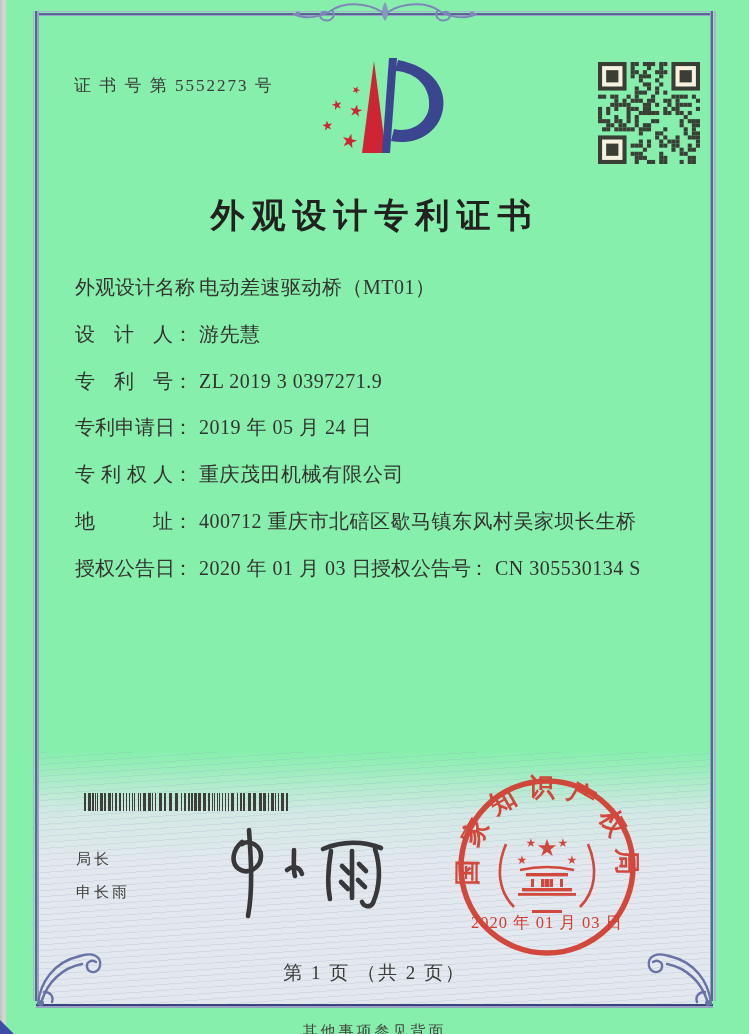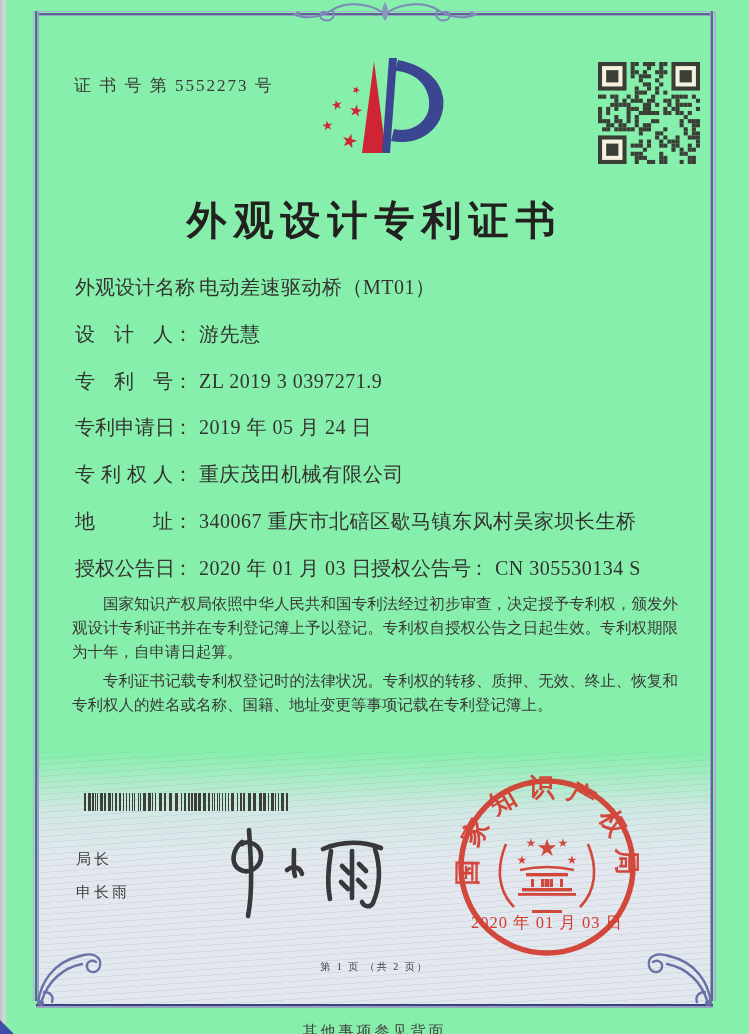--- a/index.html
+++ b/index.html
@@ -27,21 +27,21 @@
   
   .waves{
     position:absolute;left:39px;right:39px;top:752px;height:252px;
     background:
       repeating-linear-gradient(176deg,rgba(130,152,186,.16) 0 1px,rgba(0,0,0,0) 1px 6px),
       linear-gradient(180deg,rgba(226,232,238,0) 0,rgba(224,231,238,.85) 60px,#e2e8ee 110px);
   }
   
   .cert-no{position:absolute;left:74px;top:74px;font-size:17px;letter-spacing:2px;color:#3a3a38;}
   .title{position:absolute;left:0;width:749px;top:193px;text-align:center;
-    font-size:40px;font-weight:bold;letter-spacing:7px;color:#222120;}
+    font-size:34px;font-weight:bold;letter-spacing:7px;color:#222120;}
   .fields{position:absolute;left:75px;top:274px;width:610px;font-size:20px;color:#343330;}
   .field-row{height:46.8px;white-space:nowrap;position:relative;}
   .flabel{display:inline-block;width:98px;text-align:justify;text-align-last:justify;vertical-align:bottom;}
   .colon{margin-right:6px;}
   .fvalue{letter-spacing:.5px;}
   .pair2{position:absolute;left:296px;top:0;}
   .paras{position:absolute;left:72px;top:592px;width:606px;
     font-size:15.5px;line-height:23.8px;text-align:justify;color:#3a3936;}
   .paras p{margin:0 0 6px 0;text-indent:2em;}
   
@@ -49,21 +49,21 @@
   .qr{position:absolute;left:598px;top:62px;width:102px;height:102px;}
   .barcode{position:absolute;left:84px;top:793px;width:207px;height:18px;}
   
   .commissioner{position:absolute;left:76px;top:843px;font-size:15px;letter-spacing:3px;color:#3c3b39;line-height:33px;}
   .signature{position:absolute;left:196px;top:818px;width:210px;height:108px;}
   
   .seal{position:absolute;left:452px;top:772px;width:190px;height:190px;}
   .seal svg{position:absolute;left:0;top:0;}
   .seal-date{position:absolute;left:-10px;right:-10px;top:140px;text-align:center;
     font-size:16.5px;color:#d23b2e;letter-spacing:1px;font-weight:500;}
-  .footer-page{position:absolute;left:0;width:749px;top:960px;text-align:center;font-size:10px;letter-spacing:2px;color:#3a3a38;}
+  .footer-page{position:absolute;left:0;width:749px;top:960px;text-align:center;font-size:19px;letter-spacing:2px;color:#3a3a38;}
   .back-note{position:absolute;left:0;width:749px;top:1013px;text-align:center;font-size:15px;letter-spacing:3px;color:#45443f;margin-top:9px;}
 </style>
 </head>
 <body>
 
 <div class="page">
 
   <div class="waves"></div>
 
   <div class="frame-top"></div>
@@ -337,34 +337,30 @@
     <div class="field-row">
       <span class="flabel">专利号</span><span class="colon">：</span><span class="fvalue">ZL 2019 3 0397271.9</span>
     </div>
     <div class="field-row">
       <span class="flabel">专利申请日</span><span class="colon">：</span><span class="fvalue">2019 年 05 月 24 日</span>
     </div>
     <div class="field-row">
       <span class="flabel">专利权人</span><span class="colon">：</span><span class="fvalue">重庆茂田机械有限公司</span>
     </div>
     <div class="field-row">
-      <span class="flabel">地址</span><span class="colon">：</span><span class="fvalue">340067 重庆市北碚区歇马镇东风村吴家坝长生桥</span>
+      <span class="flabel">地址</span><span class="colon">：</span><span class="fvalue">400712 重庆市北碚区歇马镇东风村吴家坝长生桥</span>
     </div>
     <div class="field-row">
       <span class="flabel">授权公告日</span><span class="colon">：</span><span class="fvalue">2020 年 01 月 03 日</span>
       <span class="pair2">
         <span class="flabel">授权公告号</span><span class="colon">：</span><span class="fvalue">CN 305530134 S</span>
       </span>
     </div>
   </div>
 
-  <div class="paras">
-    <p>国家知识产权局依照中华人民共和国专利法经过初步审查，决定授予专利权，颁发外观设计专利证书并在专利登记簿上予以登记。专利权自授权公告之日起生效。专利权期限为十年，自申请日起算。</p>
-    <p>专利证书记载专利权登记时的法律状况。专利权的转移、质押、无效、终止、恢复和专利权人的姓名或名称、国籍、地址变更等事项记载在专利登记簿上。</p>
-  </div>
 
   <div class="barcode">
     <svg id="bar-svg" width="207" height="18" viewBox="0 0 207 18">
         <rect x="0" y="0" width="2" height="18" fill="#3c4038"></rect>
         <rect x="4" y="0" width="3" height="18" fill="#3c4038"></rect>
         <rect x="8" y="0" width="2" height="18" fill="#3c4038"></rect>
         <rect x="11" y="0" width="1" height="18" fill="#3c4038"></rect>
         <rect x="13" y="0" width="1" height="18" fill="#3c4038"></rect>
         <rect x="16" y="0" width="3" height="18" fill="#3c4038"></rect>
         <rect x="20" y="0" width="2" height="18" fill="#3c4038"></rect>

